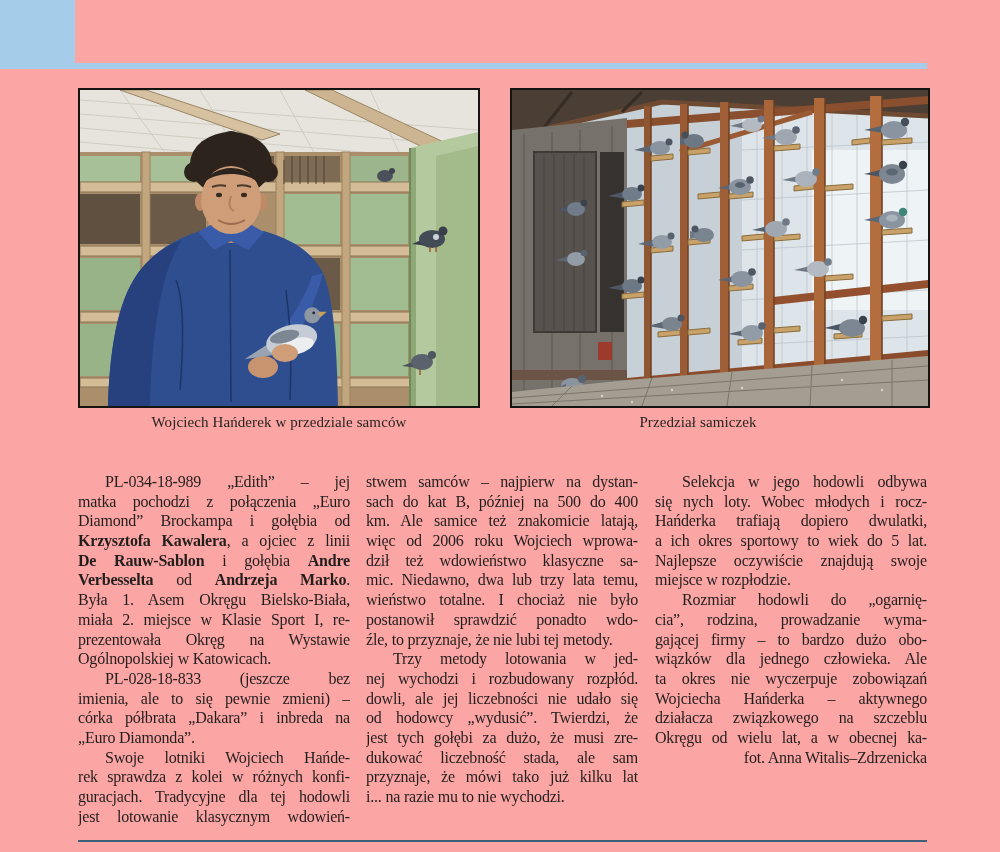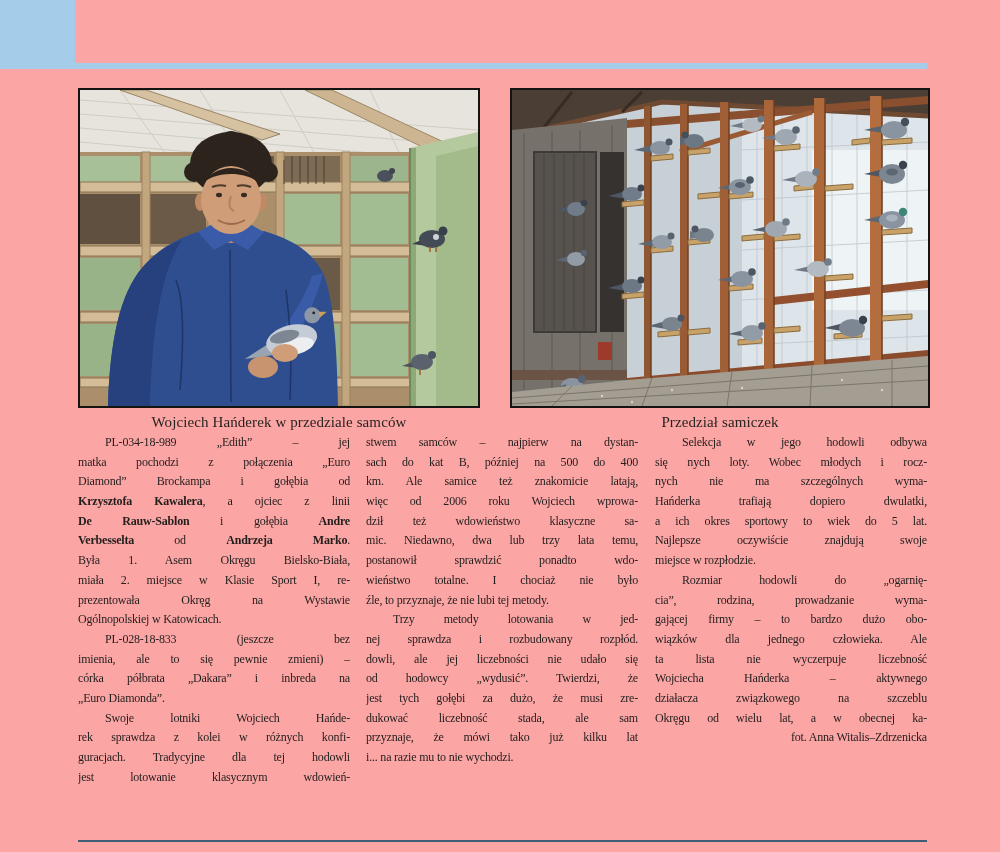--- a/index.html
+++ b/index.html
@@ -13,24 +13,24 @@
   .footer-rule { position:absolute; left:78px; top:840px; width:849px; height:2px; background:#3e5f77; }
 
   
   .photo { position:absolute; top:88px; border:2px solid #161412; background:#b7b2a8; box-sizing:border-box; }
   .photo-left  { left:78px;  width:402px; height:320px; }
   .photo-right { left:510px; width:420px; height:320px; }
   .photo svg { display:block; }
 
   .caption { position:absolute; top:414px; text-align:center; font-size:15px; color:#272420; letter-spacing:0.1px; }
   .caption-left  { left:78px;  width:402px; }
-  .caption-right { left:510px; width:420px; }
+  .caption-right { left:488px; width:420px; }
 
   
-  .col { position:absolute; top:433px; width:272px; font-size:12px; line-height:19.7px;
+  .col { position:absolute; top:472px; width:272px; font-size:16px; line-height:19.7px;
          letter-spacing:-0.2px; color:#211e1c; }
   .col-1 { left:78px; } .col-2 { left:366px; } .col-3 { left:655px; }
   .tline { height:19.7px; overflow:hidden; text-align:justify; text-align-last:justify; }
   .tline.first { text-indent:27px; }
   .tline.last { text-align-last:left; }
   .tline.credit { text-align-last:right; }
   .tline b { font-weight:bold; }
 </style>
 </head>
 <body>
@@ -429,45 +429,44 @@
       <div class="tline"><span>guracjach. Tradycyjne dla tej hodowli</span></div>
       <div class="tline"><span>jest lotowanie klasycznym wdowień-</span></div>
     </div>
   <div class="col col-2">
       <div class="tline"><span>stwem samców – najpierw na dystan-</span></div>
       <div class="tline"><span>sach do kat B, później na 500 do 400</span></div>
       <div class="tline"><span>km. Ale samice też znakomicie latają,</span></div>
       <div class="tline"><span>więc od 2006 roku Wojciech wprowa-</span></div>
       <div class="tline"><span>dził też wdowieństwo klasyczne sa-</span></div>
       <div class="tline"><span>mic. Niedawno, dwa lub trzy lata temu,</span></div>
+      <div class="tline"><span>wieństwo totalne. I chociaż nie było</span></div>
       <div class="tline"><span>postanowił sprawdzić ponadto wdo-</span></div>
-      <div class="tline"><span>wieństwo totalne. I chociaż nie było</span></div>
       <div class="tline last"><span>źle, to przyznaje, że nie lubi tej metody.</span></div>
       <div class="tline first"><span>Trzy metody lotowania w jed-</span></div>
-      <div class="tline"><span>nej sprawdza i rozbudowany rozpłód.</span></div>
+      <div class="tline"><span>nej wychodzi i rozbudowany rozpłód.</span></div>
       <div class="tline"><span>dowli, ale jej liczebności nie udało się</span></div>
       <div class="tline"><span>od hodowcy „wydusić”. Twierdzi, że</span></div>
       <div class="tline"><span>jest tych gołębi za dużo, że musi zre-</span></div>
       <div class="tline"><span>dukować liczebność stada, ale sam</span></div>
       <div class="tline"><span>przyznaje, że mówi tako już kilku lat</span></div>
       <div class="tline last"><span>i... na razie mu to nie wychodzi.</span></div>
     </div>
   <div class="col col-3">
       <div class="tline first"><span>Selekcja w jego hodowli odbywa</span></div>
       <div class="tline"><span>się nych loty. Wobec młodych i rocz-</span></div>
-      <div class="tline"><span>nych nie ma szczególnych wyma-</span></div>
       <div class="tline"><span>Hańderka trafiają dopiero dwulatki,</span></div>
       <div class="tline"><span>a ich okres sportowy to wiek do 5 lat.</span></div>
       <div class="tline"><span>Najlepsze oczywiście znajdują swoje</span></div>
       <div class="tline last"><span>miejsce w rozpłodzie.</span></div>
       <div class="tline first"><span>Rozmiar hodowli do „ogarnię-</span></div>
       <div class="tline"><span>cia”, rodzina, prowadzanie wyma-</span></div>
       <div class="tline"><span>gającej firmy – to bardzo dużo obo-</span></div>
       <div class="tline"><span>wiązków dla jednego człowieka. Ale</span></div>
-      <div class="tline"><span>ta lista nie wyczerpuje liczebność</span></div>
+      <div class="tline"><span>ta okres nie wyczerpuje zobowiązań</span></div>
       <div class="tline"><span>Wojciecha Hańderka – aktywnego</span></div>
       <div class="tline"><span>działacza związkowego na szczeblu</span></div>
       <div class="tline"><span>Okręgu od wielu lat, a w obecnej ka-</span></div>
       <div class="tline credit"><span>fot. Anna Witalis–Zdrzenicka</span></div>
     </div>
 
   <div class="footer-rule"></div>
 </div>
 
 </body></html>

